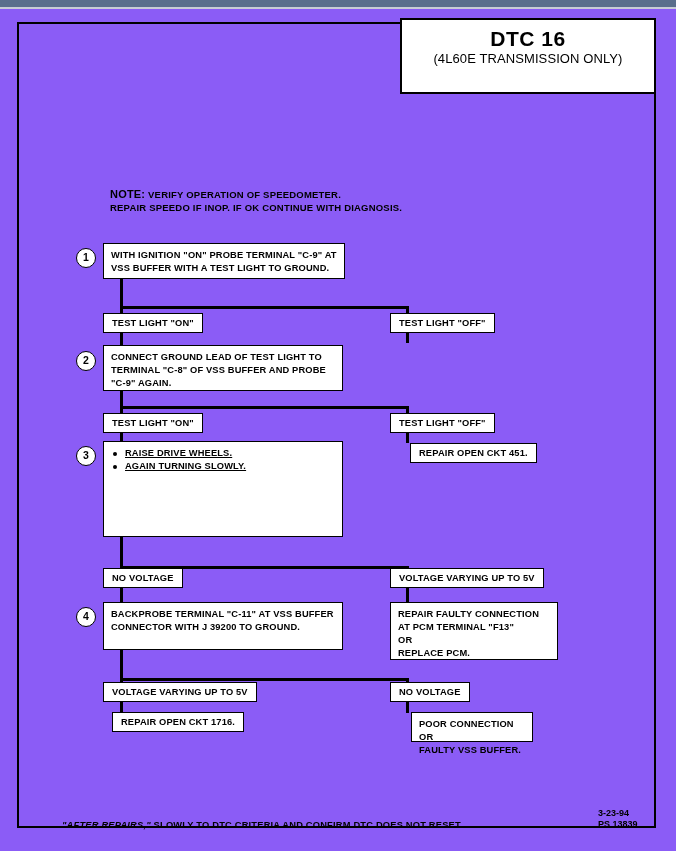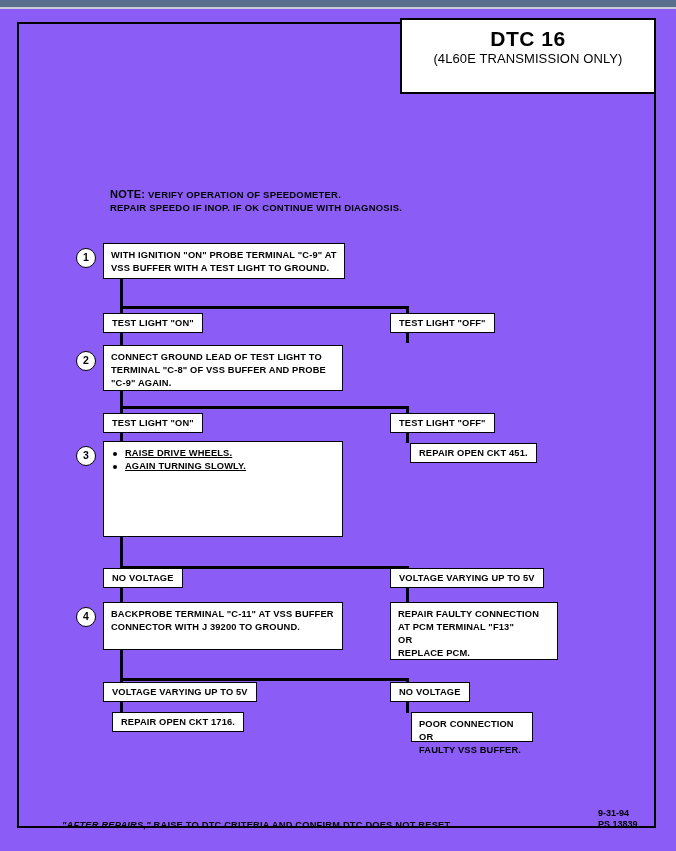--- a/index.html
+++ b/index.html
@@ -288,20 +288,20 @@
 
   <div class="fbox label" style="left:112px; top:712px;">REPAIR OPEN CKT 1716.</div>
 
   <div class="fbox" style="left:390px; top:712px; width:122px; height:30px;margin-left:21px;">
     <div>POOR CONNECTION</div>
     <div>OR</div>
     <div>FAULTY VSS BUFFER.</div>
   </div>
 
   <div class="footer-text">
-    <em>"AFTER REPAIRS,"</em><span> RAISE TO DTC CRITERIA AND CONFIRM DTC DOES NOT RESET.</span>
+    <em>"AFTER REPAIRS,"</em><span> SLOWLY TO DTC CRITERIA AND CONFIRM DTC DOES NOT RESET.</span>
   </div>
   <div class="footer-date">
-    <div>9-31-94</div>
+    <div>3-23-94</div>
     <div>PS 13839</div>
   </div>
 
 </div>
 
 </body></html>

